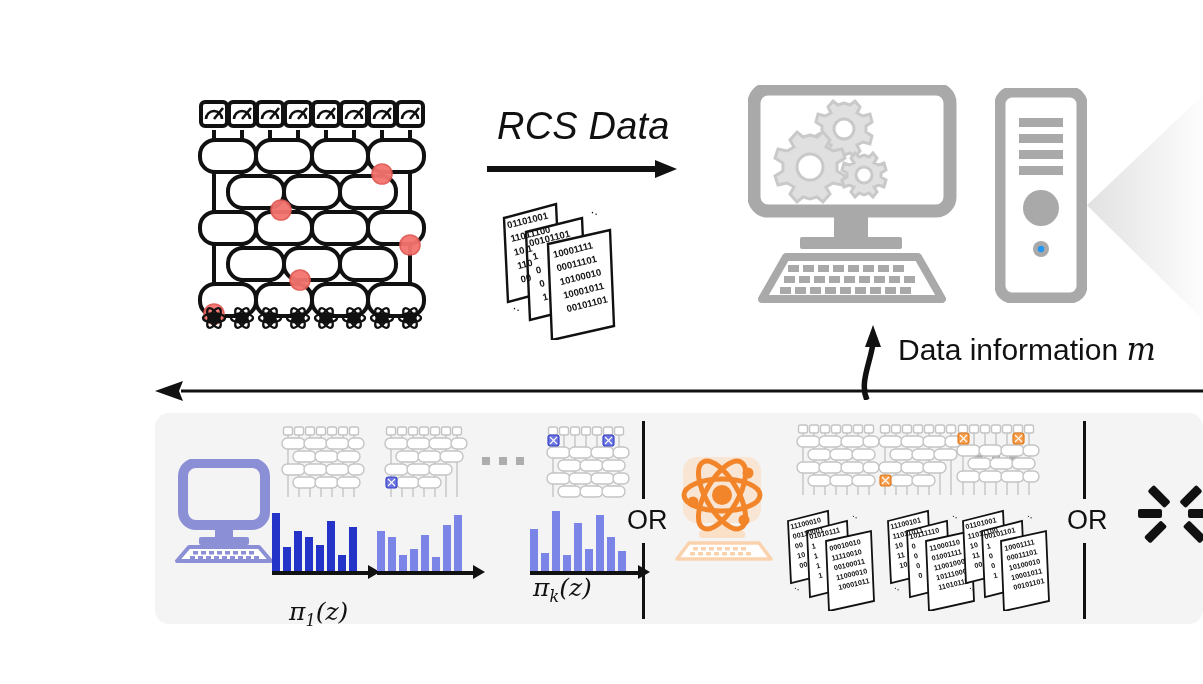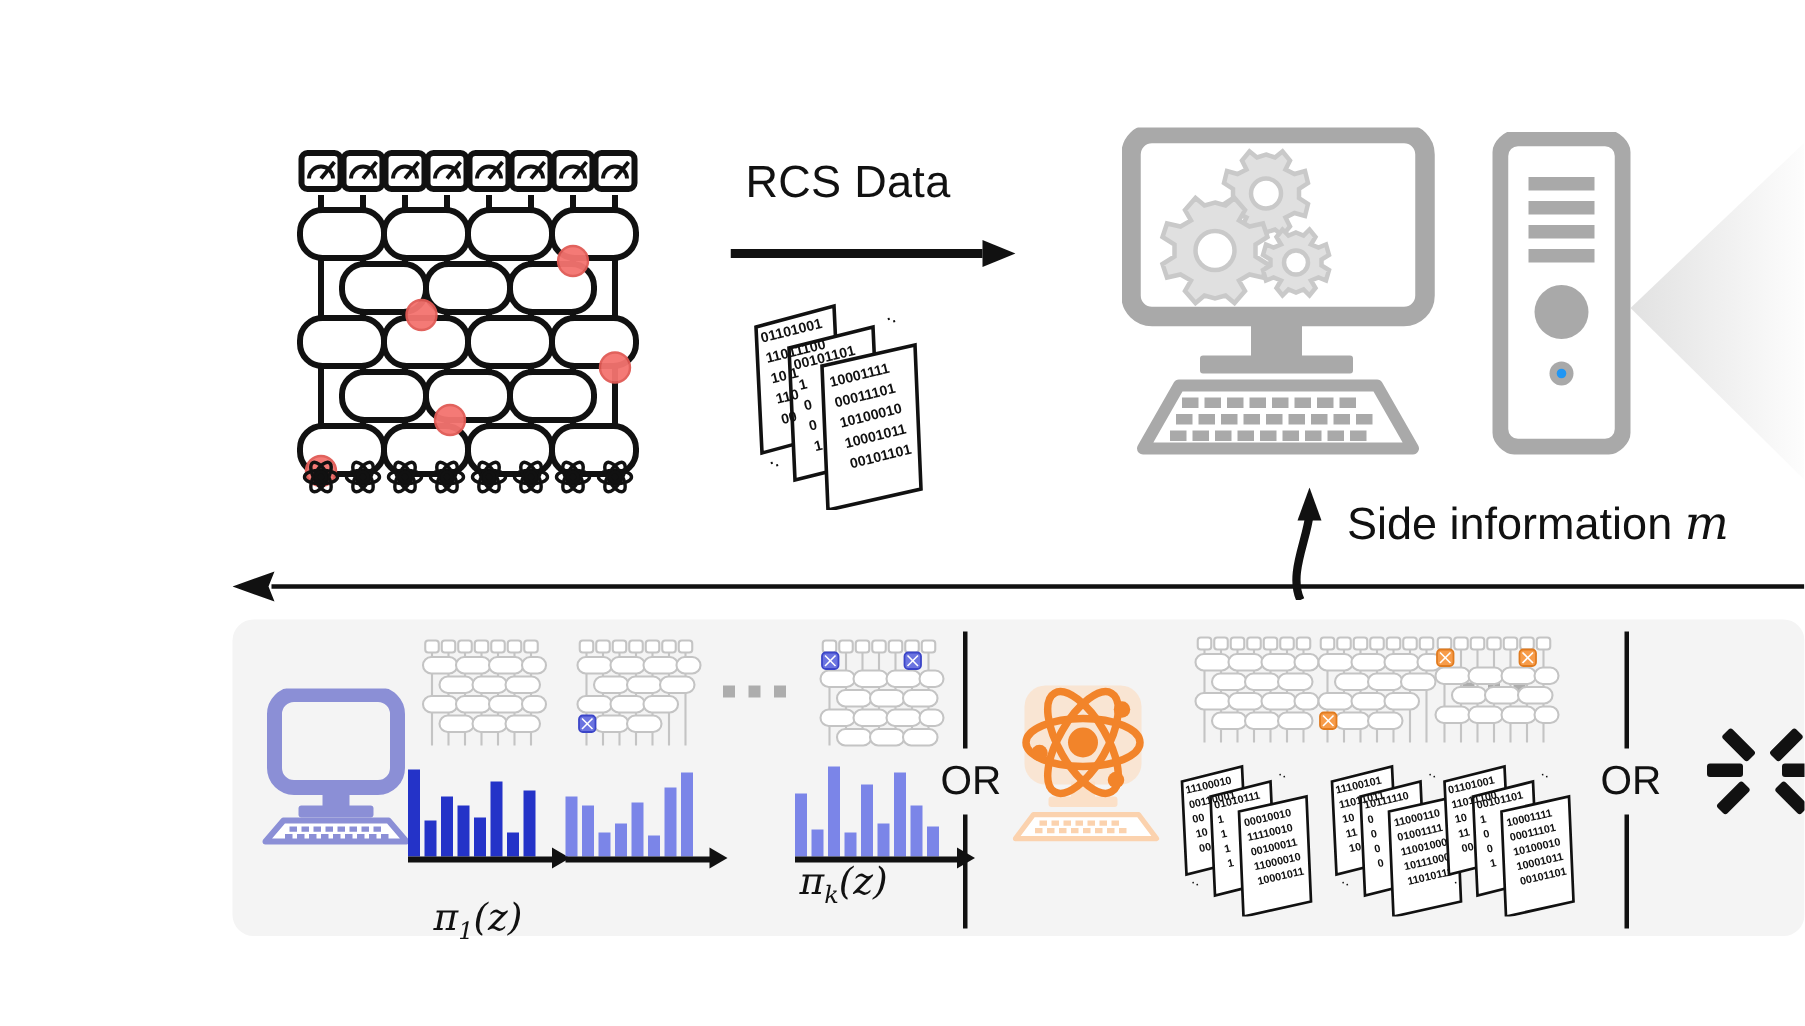--- a/index.html
+++ b/index.html
@@ -9,21 +9,21 @@
     color:#111;
   }
   .abs{position:absolute;}
   .mathit{font-family:"DejaVu Serif","Liberation Serif",serif;font-style:italic;}
 
   
   #main-circuit{left:196px;top:100px;width:240px;height:230px;}
   #main-circuit svg{display:block;}
 
   
-  #rcs-label{left:497px;top:105px;font-size:30px;letter-spacing:.2px;color:#111;}
+  #rcs-label{left:497px;top:105px;font-size:38px;letter-spacing:.2px;color:#111;font-style:italic;}
   #rcs-arrow{left:487px;top:158px;width:190px;height:22px;}
 
   
   #rcs-sheets{left:500px;top:180px;width:140px;height:160px;}
 
   
   #classical-computer{left:748px;top:85px;width:240px;height:225px;}
   #tower{left:995px;top:88px;width:92px;height:215px;}
   #tower-glow{left:1087px;top:95px;width:116px;height:225px;
     background:linear-gradient(to right, rgba(170,170,170,0.35), rgba(200,200,200,0.04));
@@ -313,21 +313,21 @@
 </div>
 <div class="abs" id="tower-glow"></div>
 
 <div class="abs" id="side-arrow">
   <svg width="60" height="75" viewBox="0 0 60 75">
     <path d="M22 75 C14 58 26 36 28 18" stroke="#111" stroke-width="5.5" fill="none"></path>
     <polygon points="28,0 36,22 20,22" fill="#111"></polygon>
   </svg>
 </div>
 <div class="abs" id="side-info-label">
-  <span>Side information</span>
+  <span>Data information</span>
   <span class="mathit m">m</span>
 </div>
 
 <div class="abs" id="feedback-arrow">
   <svg width="1048" height="22" viewBox="0 0 1048 22">
     <line x1="26" y1="11" x2="1048" y2="11" stroke="#111" stroke-width="3"></line>
     <polygon points="0,11 28,1 24,11 28,21" fill="#111"></polygon>
   </svg>
 </div>
 

